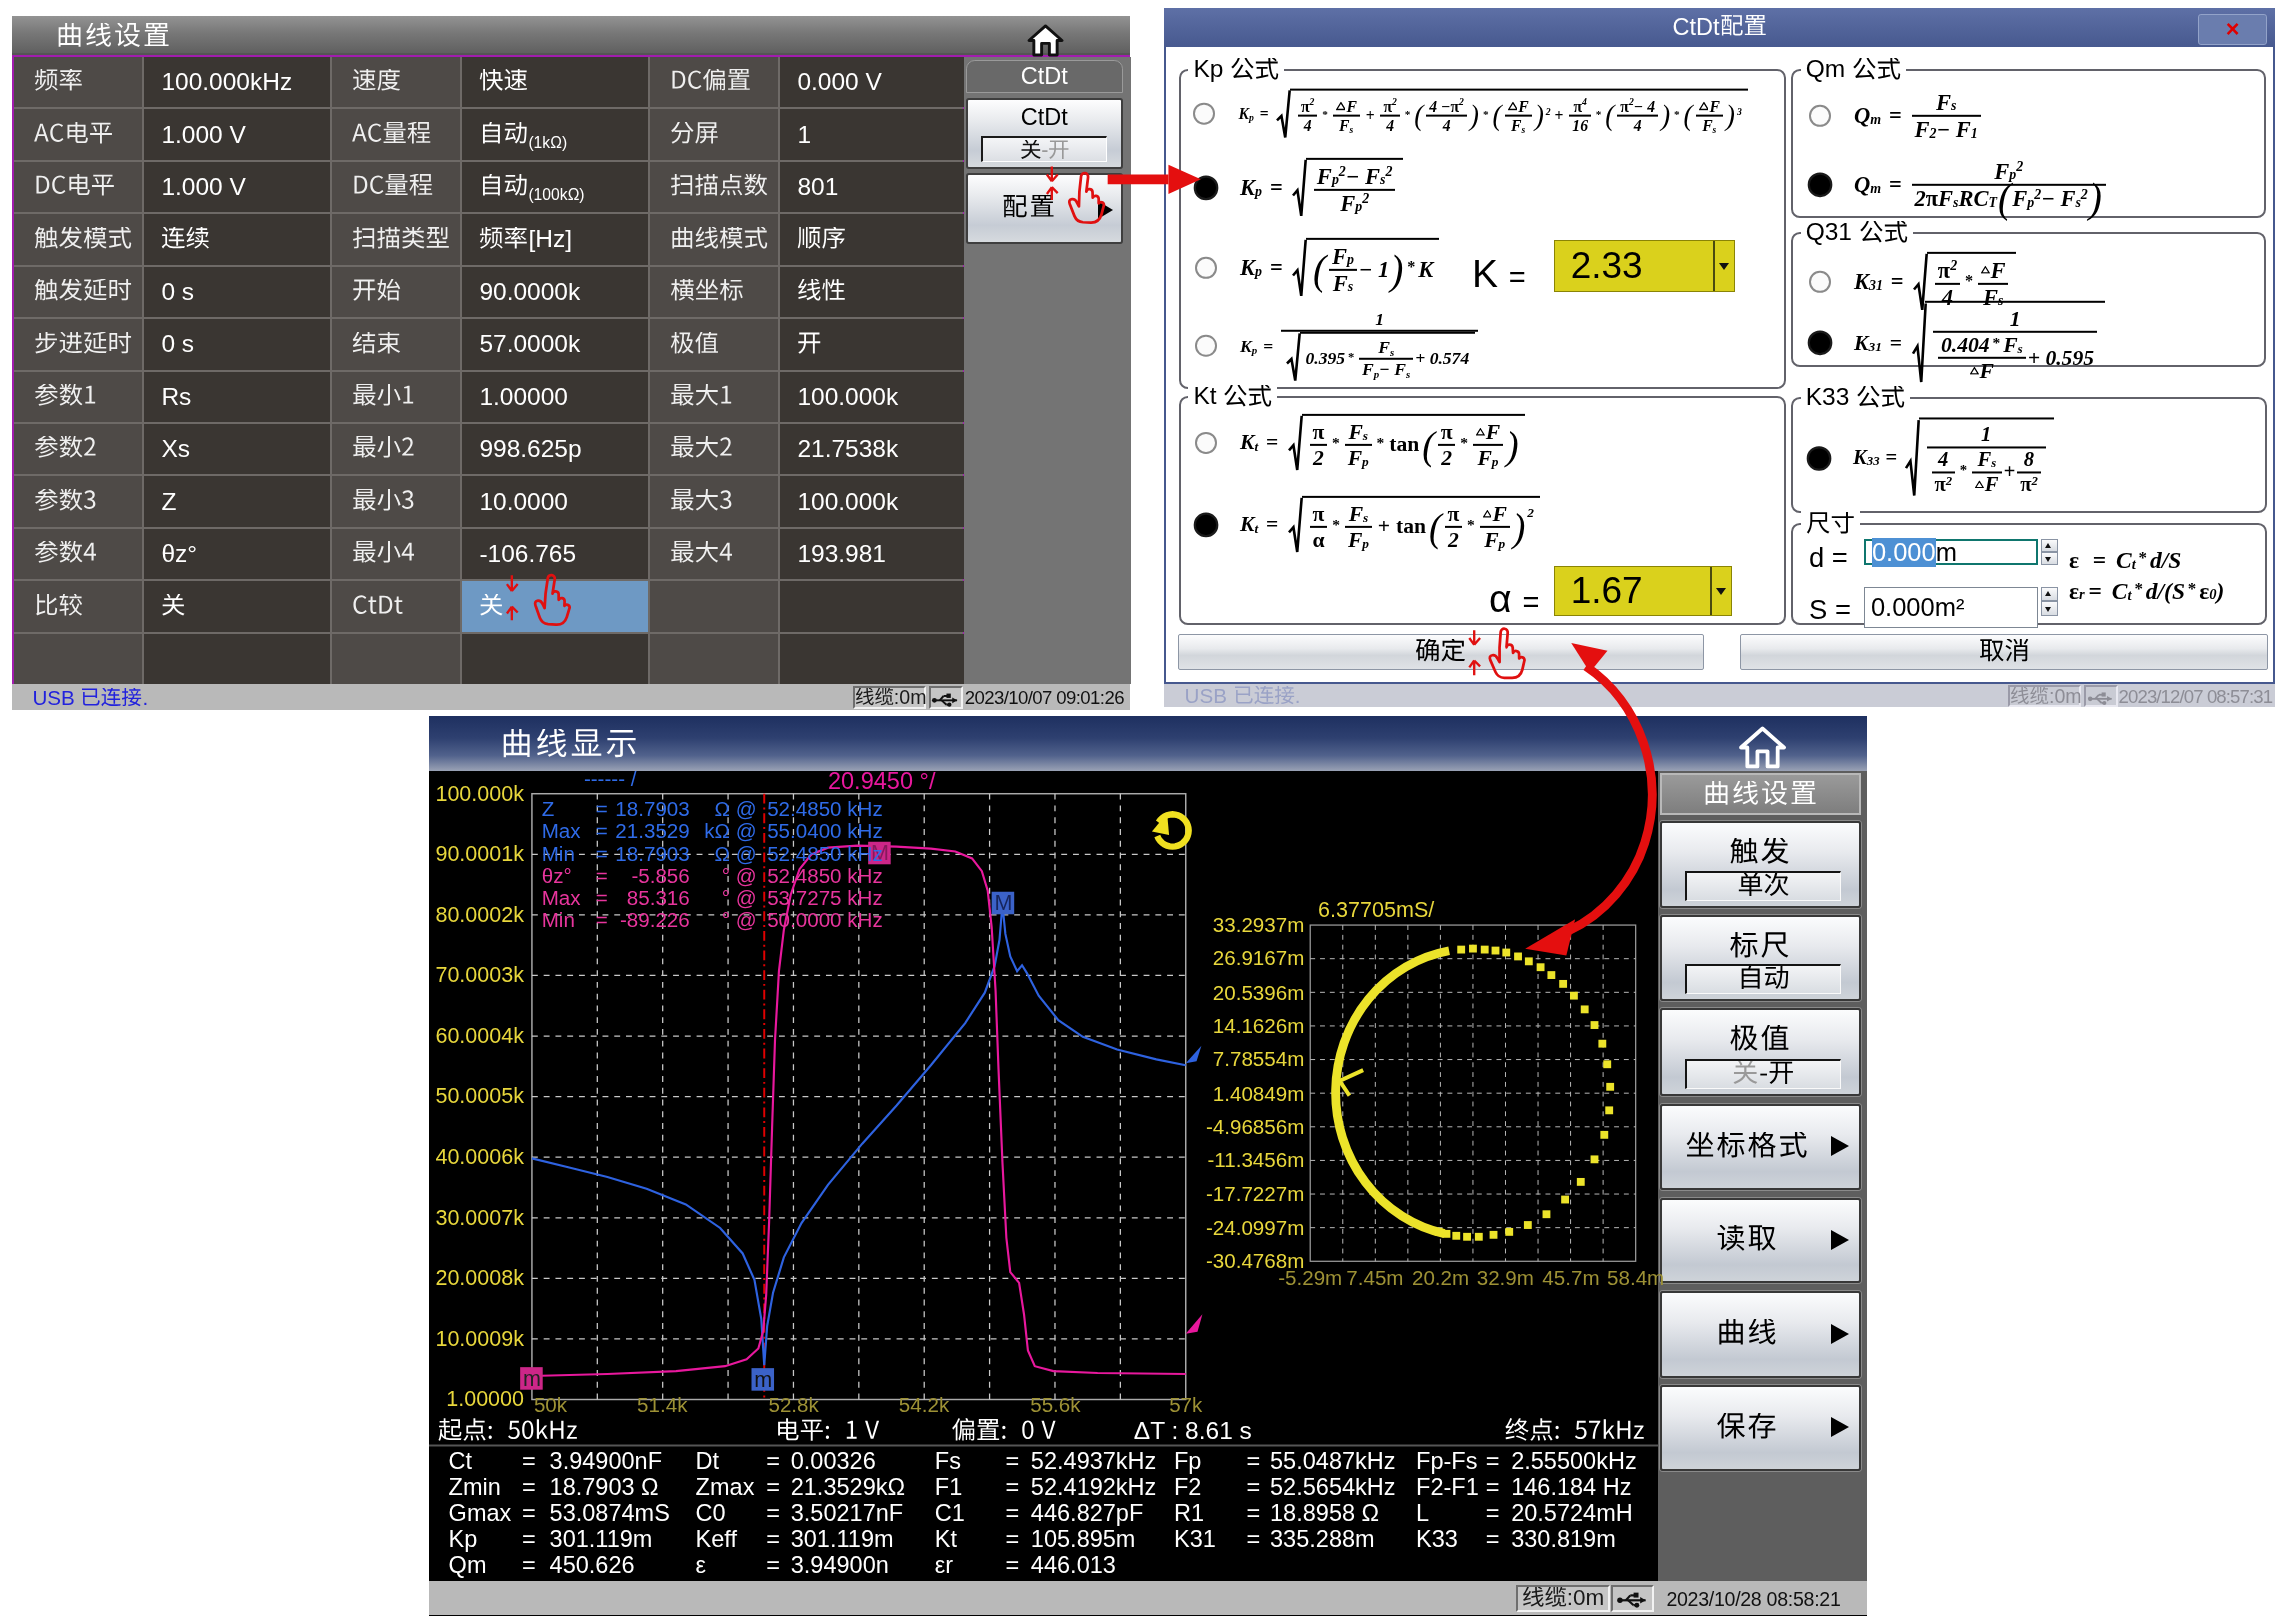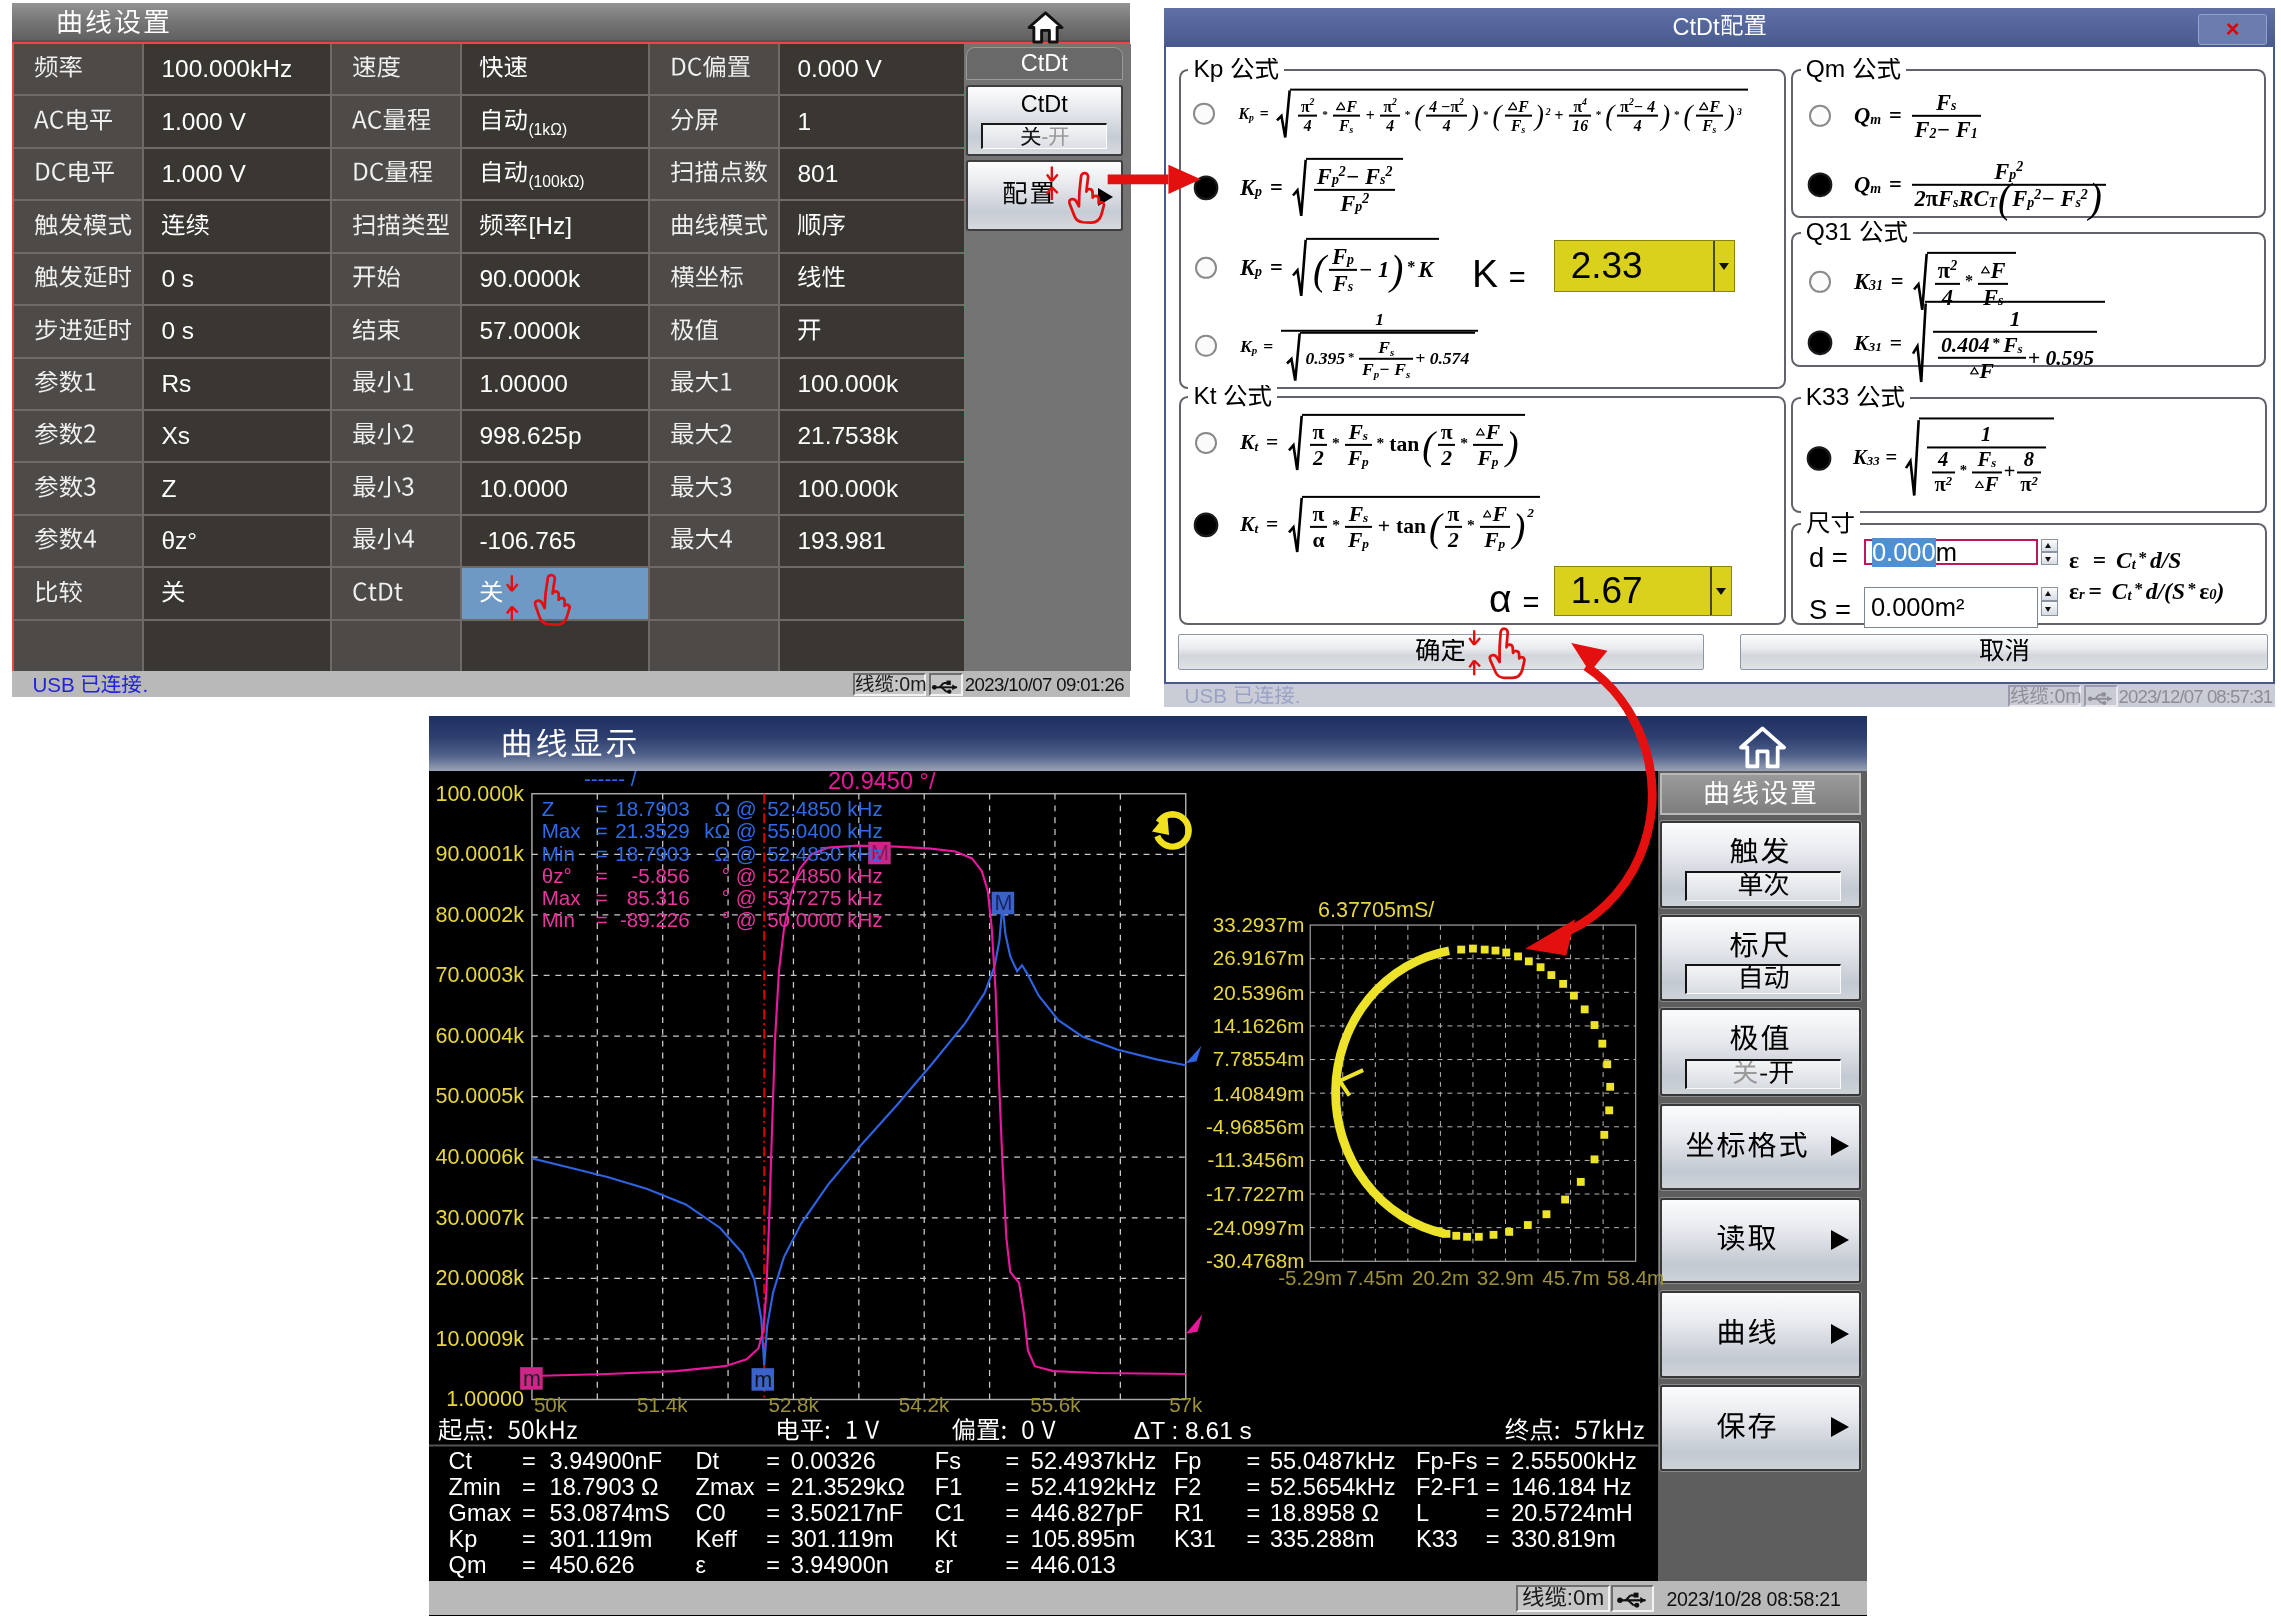--- a/index.html
+++ b/index.html
@@ -1,18 +1,18 @@
 <!DOCTYPE html>
 <html><head><meta charset="utf-8"><title>page</title>
 <style>
 *{margin:0;padding:0;box-sizing:border-box}
 html,body{width:2282px;height:1619px;background:#fff;font-family:"Liberation Sans",sans-serif;position:relative;overflow:hidden}
 .abs{position:absolute}
 
-#p1{position:absolute;left:11.8px;top:3px;width:1118px;height:694px;background:#ef4444}
+#p1{position:absolute;left:11.8px;top:16px;width:1118px;height:694px;background:#a21caf}
 #p1 .tbar{position:absolute;left:0;top:0;width:1118px;height:39px;background:linear-gradient(#939393,#787878 45%,#606060);border-bottom:2px solid #555;color:#fff;font-size:27.4px;line-height:39px}
 #p1 .tbar .t{position:absolute;left:43px;top:0;letter-spacing:2px}
 #p1 .grid{position:absolute;left:2px;top:41px;width:949px;height:627px;display:grid;grid-template-columns:128px 186px 128px 186px 128px 186px;grid-template-rows:repeat(12,1fr);gap:2px;background:#6e6a67}
 #p1 .grid .lc{background:#4e4a47;color:#efefef;font-size:24.5px;display:flex;align-items:center;padding-left:20.6px;white-space:nowrap}
 #p1 .grid .vc{background:#3a3632;color:#fff;font-size:24.5px;display:flex;align-items:center;padding-left:17.6px;white-space:nowrap}
 #p1 .grid .hl{background:#6e99c4}
 #p1 .grid sub{font-size:15.7px;align-self:flex-end;margin-bottom:7.8px}
 #p1 .side{position:absolute;left:952px;top:41px;width:167px;height:627px;background:#747474}
 .tab1{position:absolute;left:2px;top:2.9px;width:157px;height:33px;background:#696969;border:1px solid #9a9a9a;border-radius:8.8px 8.8px 0 0;color:#fff;font-size:23.5px;text-align:center;line-height:31px}
 .sbtn{position:absolute;left:2px;width:157px;background:linear-gradient(180deg,#fdfdfe,#e9ebee 30%,#c6ccd5 75%,#d6dade);border:2px solid #3e3e3e;border-radius:2.9px;color:#000;text-align:center}
@@ -1070,21 +1070,21 @@
 <div class="combo" style="left:388px;top:230px;width:181px;height:52px">
       <span class="v">2.33</span>
       <span class="dd"></span>
     </div>
 <div style="position:absolute;left:323px;top:567px;font-size:39px;color:#000">α <span style="font-size:29px">=</span></div>
 <div class="combo" style="left:388px;top:556px;width:178px;height:50px">
       <span class="v">1.67</span>
       <span class="dd"></span>
     </div>
 <div style="position:absolute;left:643px;top:532px;font-size:27.4px;color:#000">d =</div>
-<div class="inp" style="left:698px;top:529px;width:174px;height:26.5px;border:2px solid #be185d"><span style="background:#4d90d4;color:#fff">0.000</span>m</div>
+<div class="inp" style="left:698px;top:529px;width:174px;height:26.5px;border:2px solid #0f766e"><span style="background:#4d90d4;color:#fff">0.000</span>m</div>
 <div class="spin" style="left:875px;top:529px;height:26.5px">
       <i class="u"></i>
       <i class="d"></i>
     </div>
 <div style="position:absolute;left:643px;top:584px;font-size:27.4px;color:#000">S =</div>
 <div class="inp" style="left:698px;top:577px;width:174px;height:41px">0.000m²</div>
 <div class="spin" style="left:875px;top:577px;height:29px">
       <i class="u"></i>
       <i class="d"></i>
     </div>

